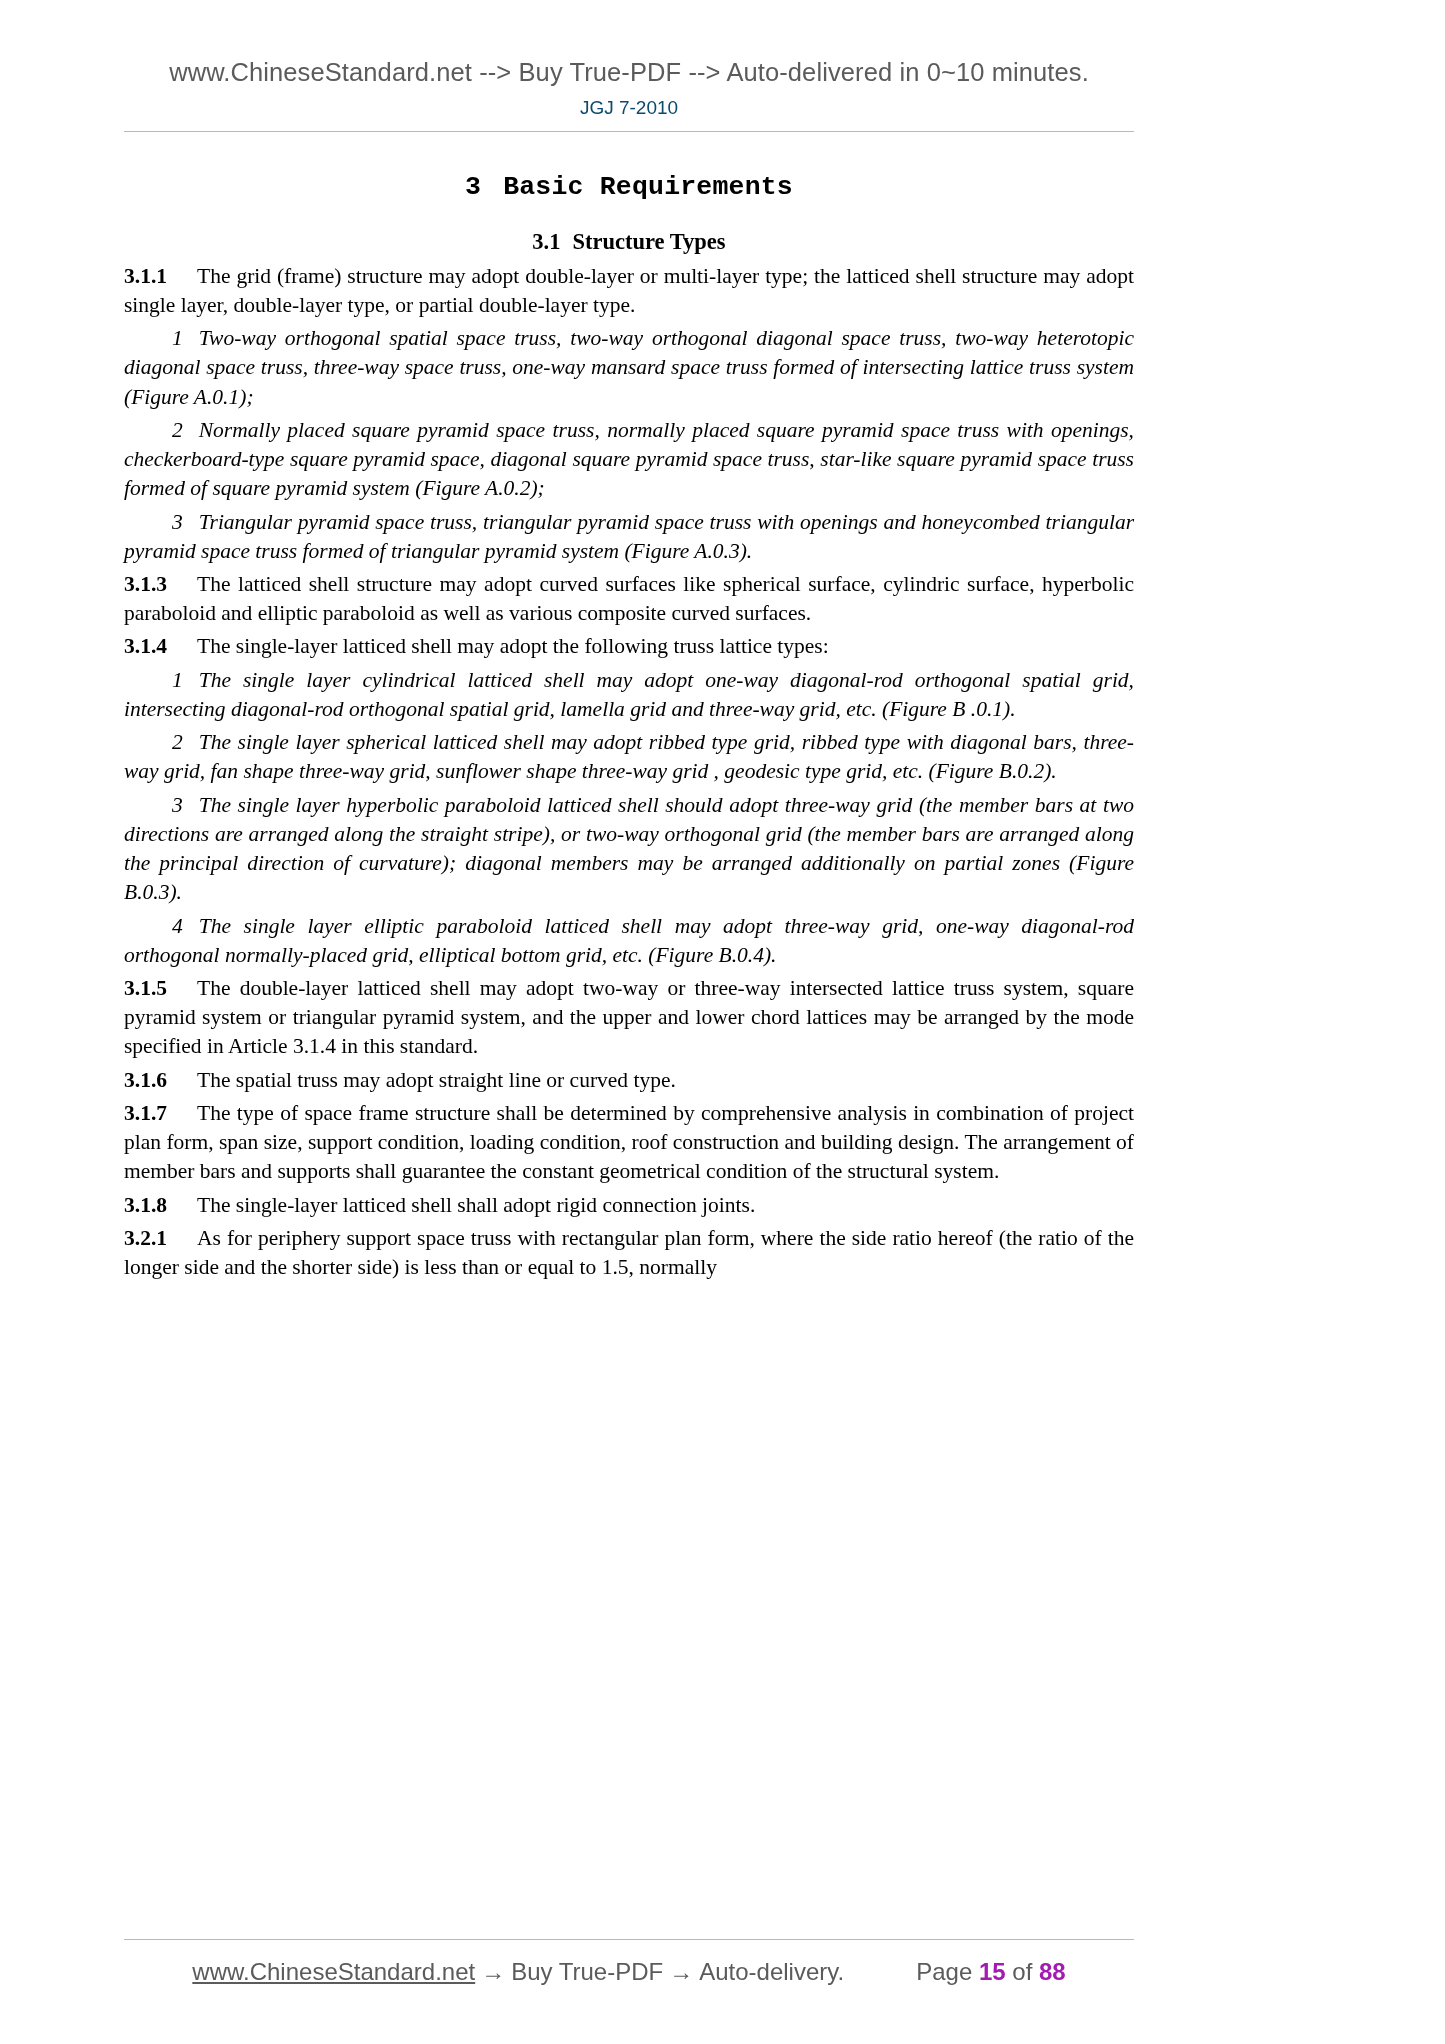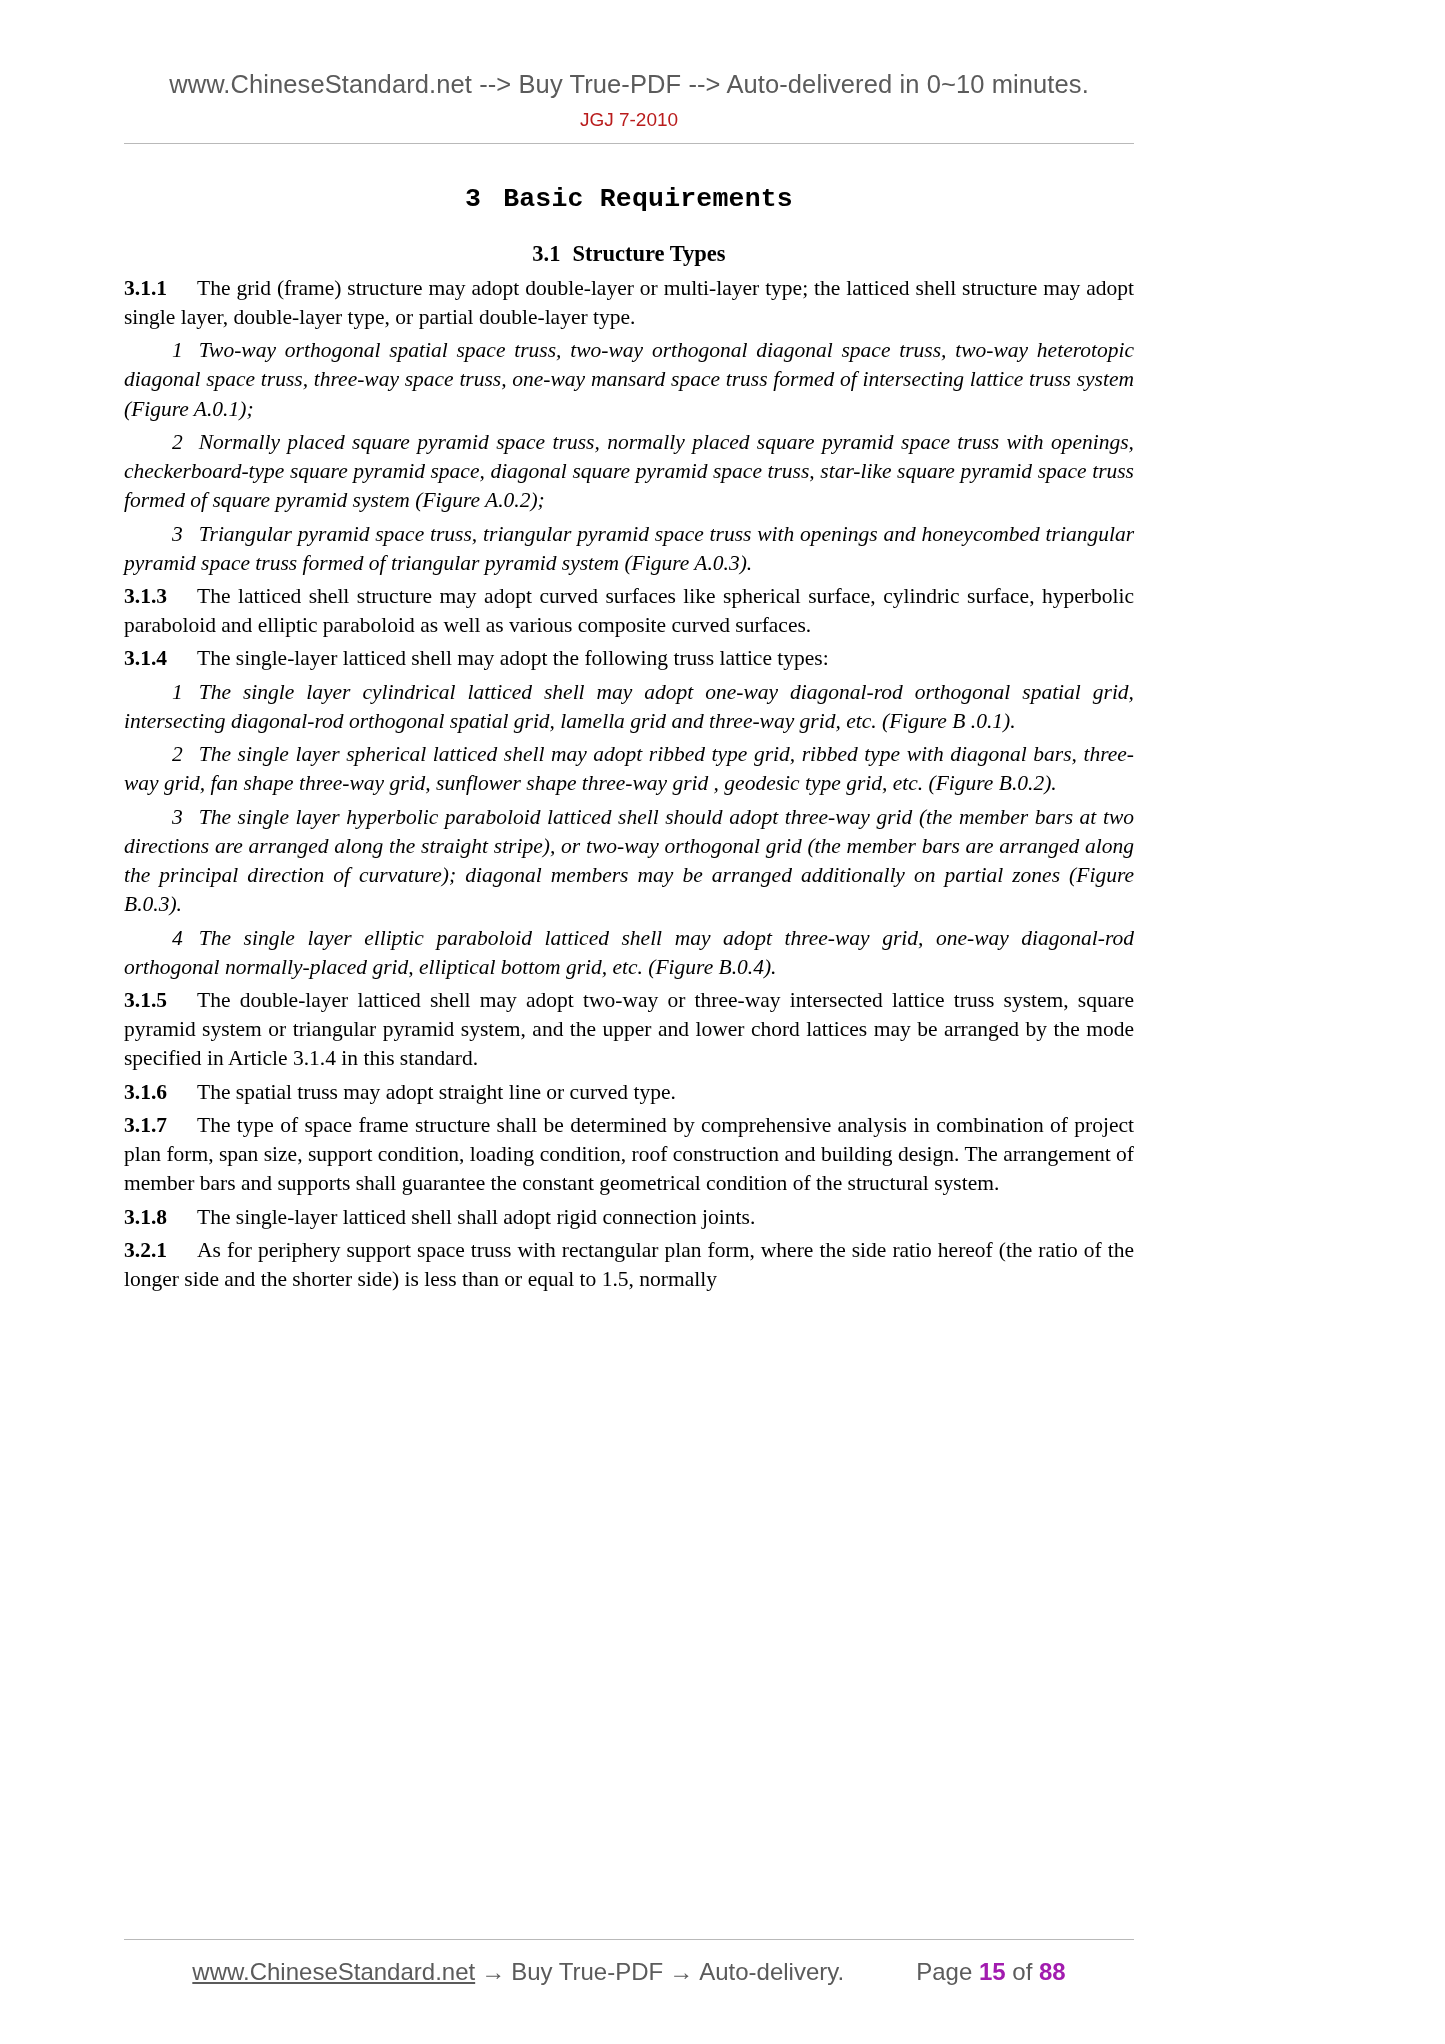--- a/index.html
+++ b/index.html
@@ -12,37 +12,37 @@
     height: 2044px;
     font-family: "Liberation Serif", serif;
     color: #000000;
     position: relative;
     overflow: hidden;
   }
   .page {
     width: 1258px;
     height: 2044px;
     box-sizing: border-box;
-    padding: 16px;
+    padding: 4px;
     position: relative;
   }
   .header {
     padding-top: 54px;
     text-align: center;
   }
   .header-line1 {
     font-family: "Liberation Sans", sans-serif;
     font-size: 25.5px;
     color: #5b5b5b;
     letter-spacing: 0.1px;
   }
   .header-line2 {
     font-family: "Liberation Sans", sans-serif;
     font-size: 19px;
-    color: #b91c1c;
+    color: #0c4a6e;
     margin-top: 10px;
   }
   .header-rule {
     margin: 12px auto 0 auto;
     width: 1010px;
     height: 1px;
     background: #b9b9b9;
   }
   .content {
     width: 1010px;

